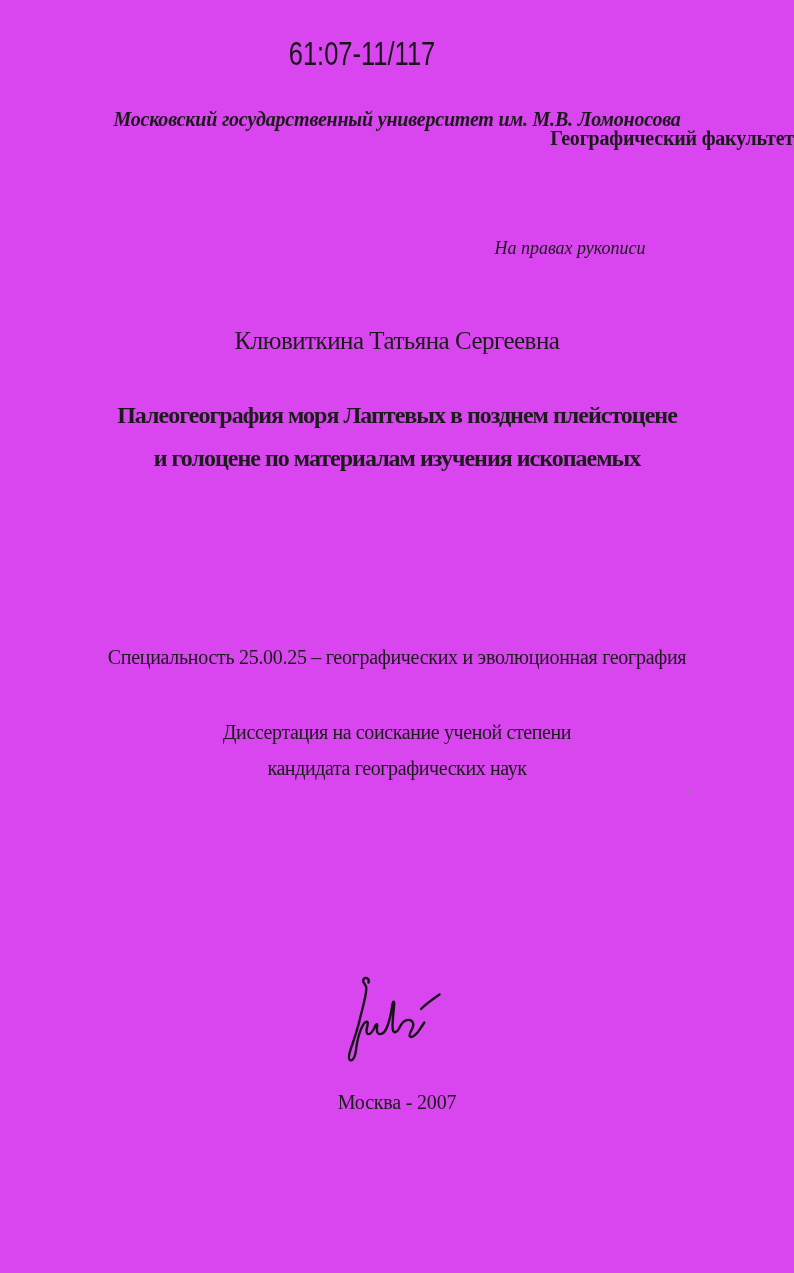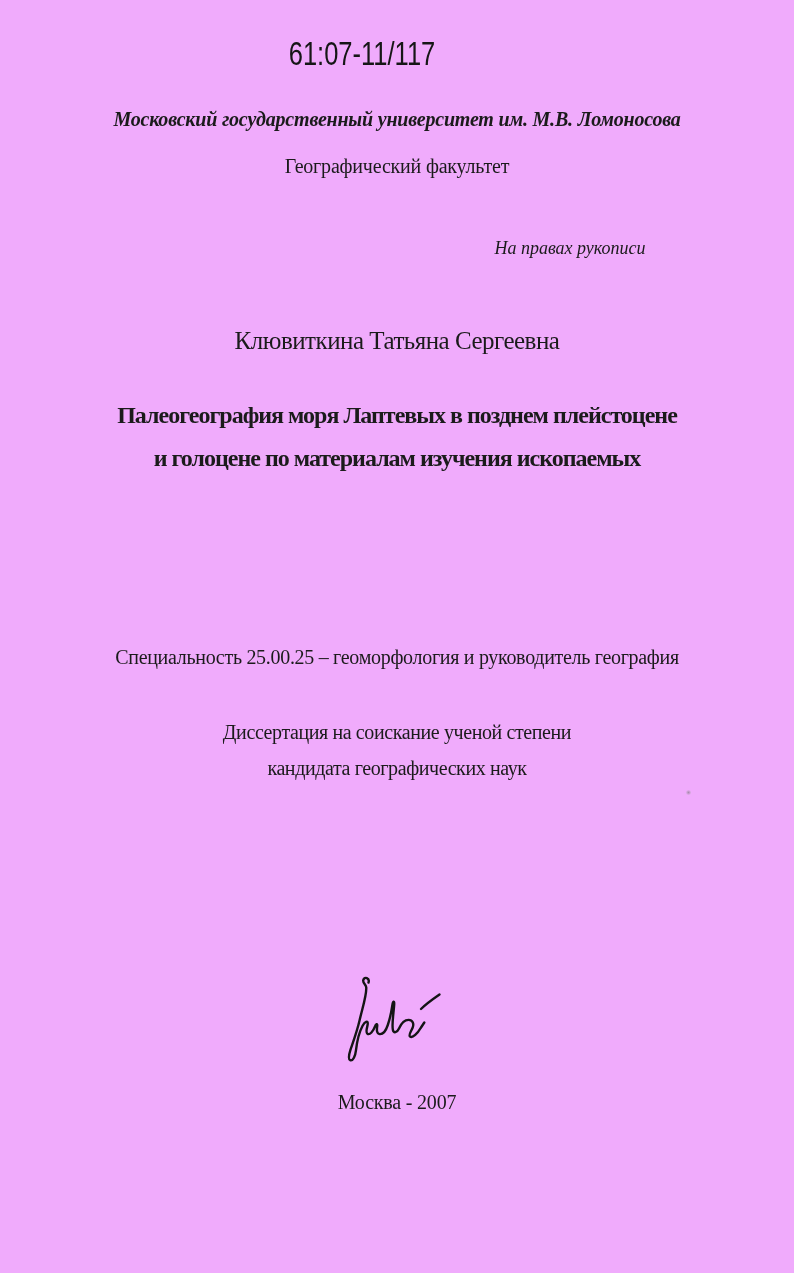--- a/index.html
+++ b/index.html
@@ -6,21 +6,21 @@
   html, body {
     margin: 0;
     padding: 0;
     background: #ffffff;
   }
   .page {
     position: relative;
     width: 794px;
     height: 1273px;
     margin: 0 auto;
-    background: #f0abfc;
+    background: #d946ef;
     color: #1b1b1b;
     font-family: "Liberation Serif", "DejaVu Serif", serif;
     overflow: hidden;
   }
   .abs { position: absolute; }
   .centered {
     left: 0;
     width: 794px;
     text-align: center;
   }
@@ -40,25 +40,26 @@
   }
   .university {
     top: 106px;
     font-size: 20px;
     line-height: 26px;
     font-weight: bold;
     letter-spacing: -0.2px;
     font-style: italic;
   }
   .faculty {
-    top: 153px;
+    top: 125px;
     font-size: 20px;
     line-height: 26px;
-    font-weight: normal;
+    font-weight: bold;
     letter-spacing: -0.2px;
+    text-align: right;
   }
   .manuscript {
     top: 236px;
     left: 420px;
     width: 300px;
     text-align: center;
     font-style: italic;
     font-size: 18px;
     line-height: 24px;
   }
@@ -130,21 +131,21 @@
 
   <div class="abs centered author">Клювиткина Татьяна Сергеевна</div>
 
   <div class="abs manuscript">На правах рукописи</div>
 
   <div class="abs centered title">
     <div>Палеогеография моря Лаптевых в позднем плейстоцене</div>
     <div>и голоцене по материалам изучения ископаемых</div>
   </div>
 
-  <div class="abs centered specialty">Специальность 25.00.25 – геоморфология и руководитель география</div>
+  <div class="abs centered specialty">Специальность 25.00.25 – географических и эволюционная география</div>
 
   <div class="abs centered dissertation">
     <div>Диссертация на соискание ученой степени</div>
     <div>кандидата географических наук</div>
   </div>
 
 
   <div class="abs signature-wrap">
     <svg width="120" height="95" viewBox="0 0 120 95" aria-hidden="true">
       <path d="M33.5,10.5

